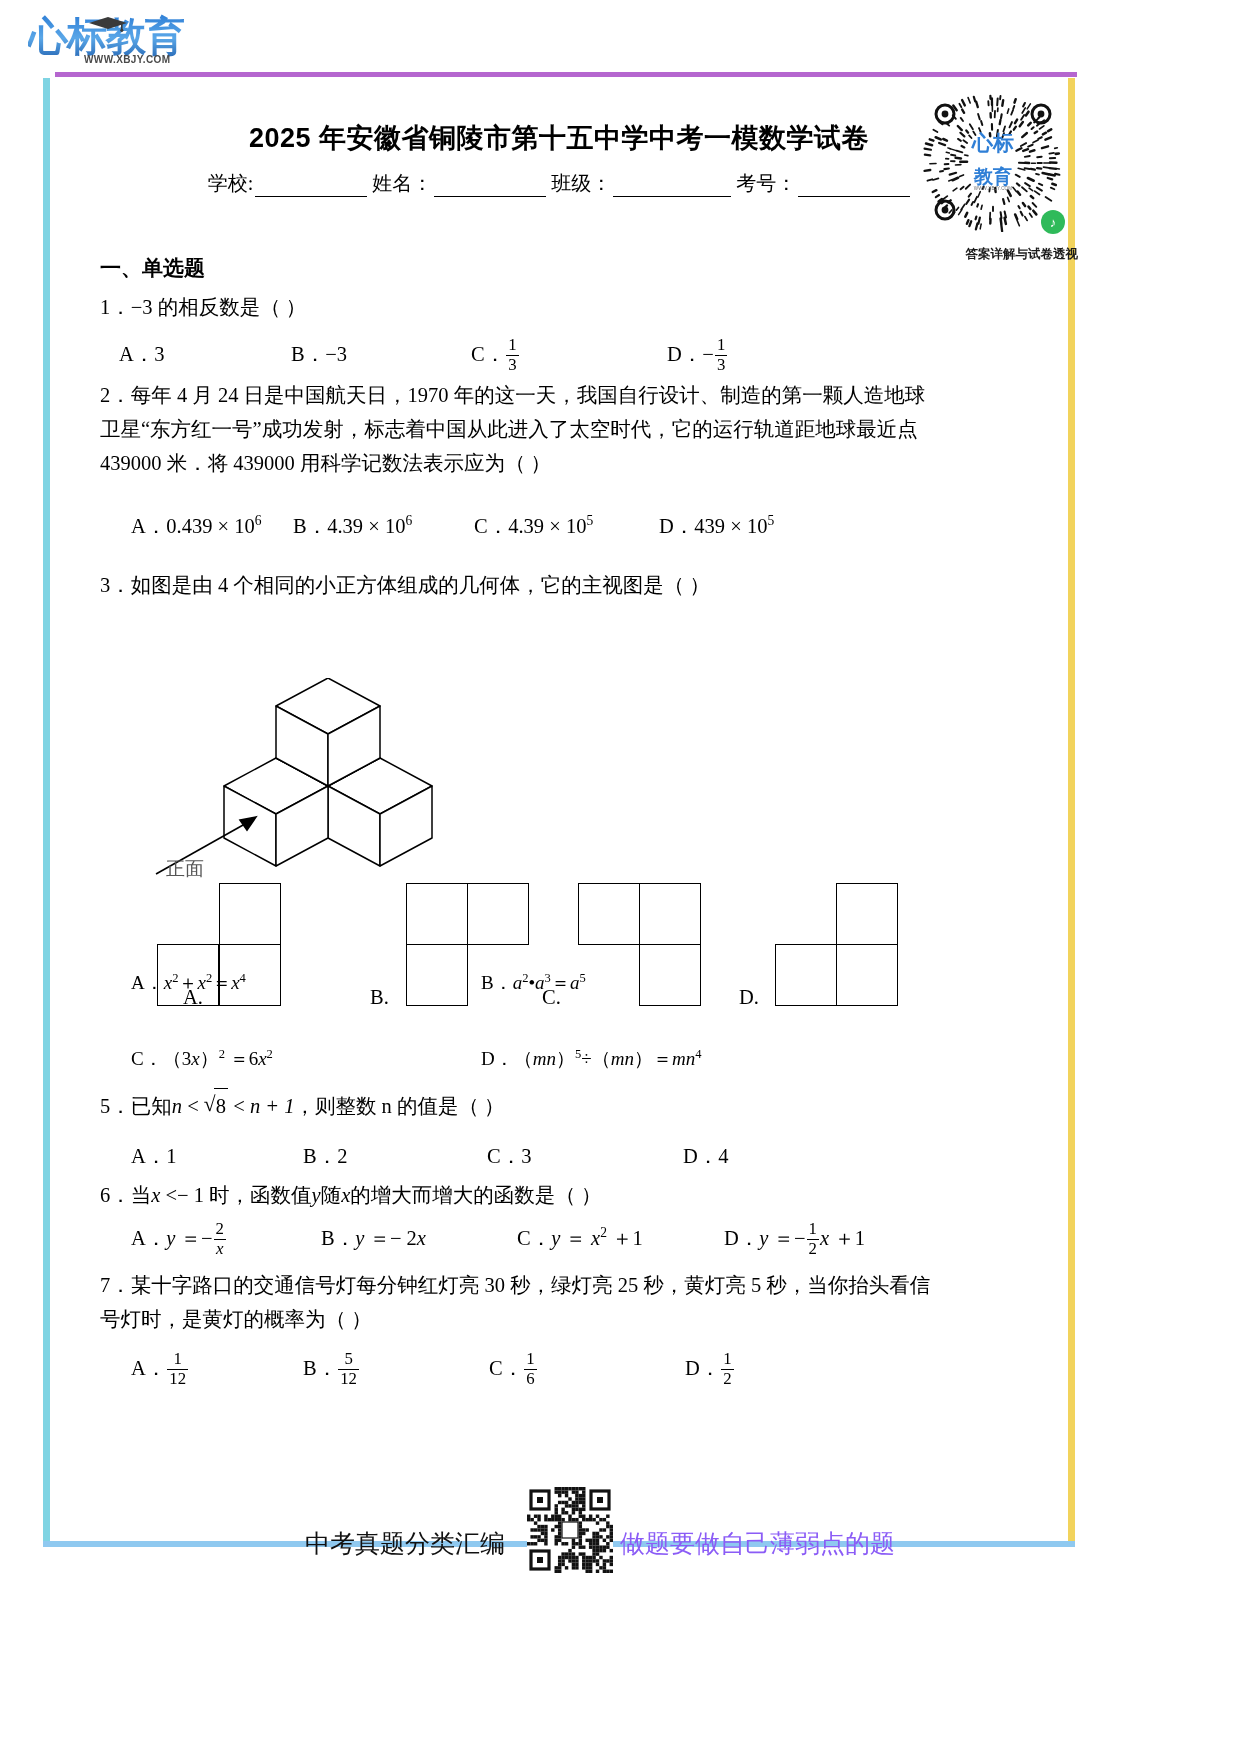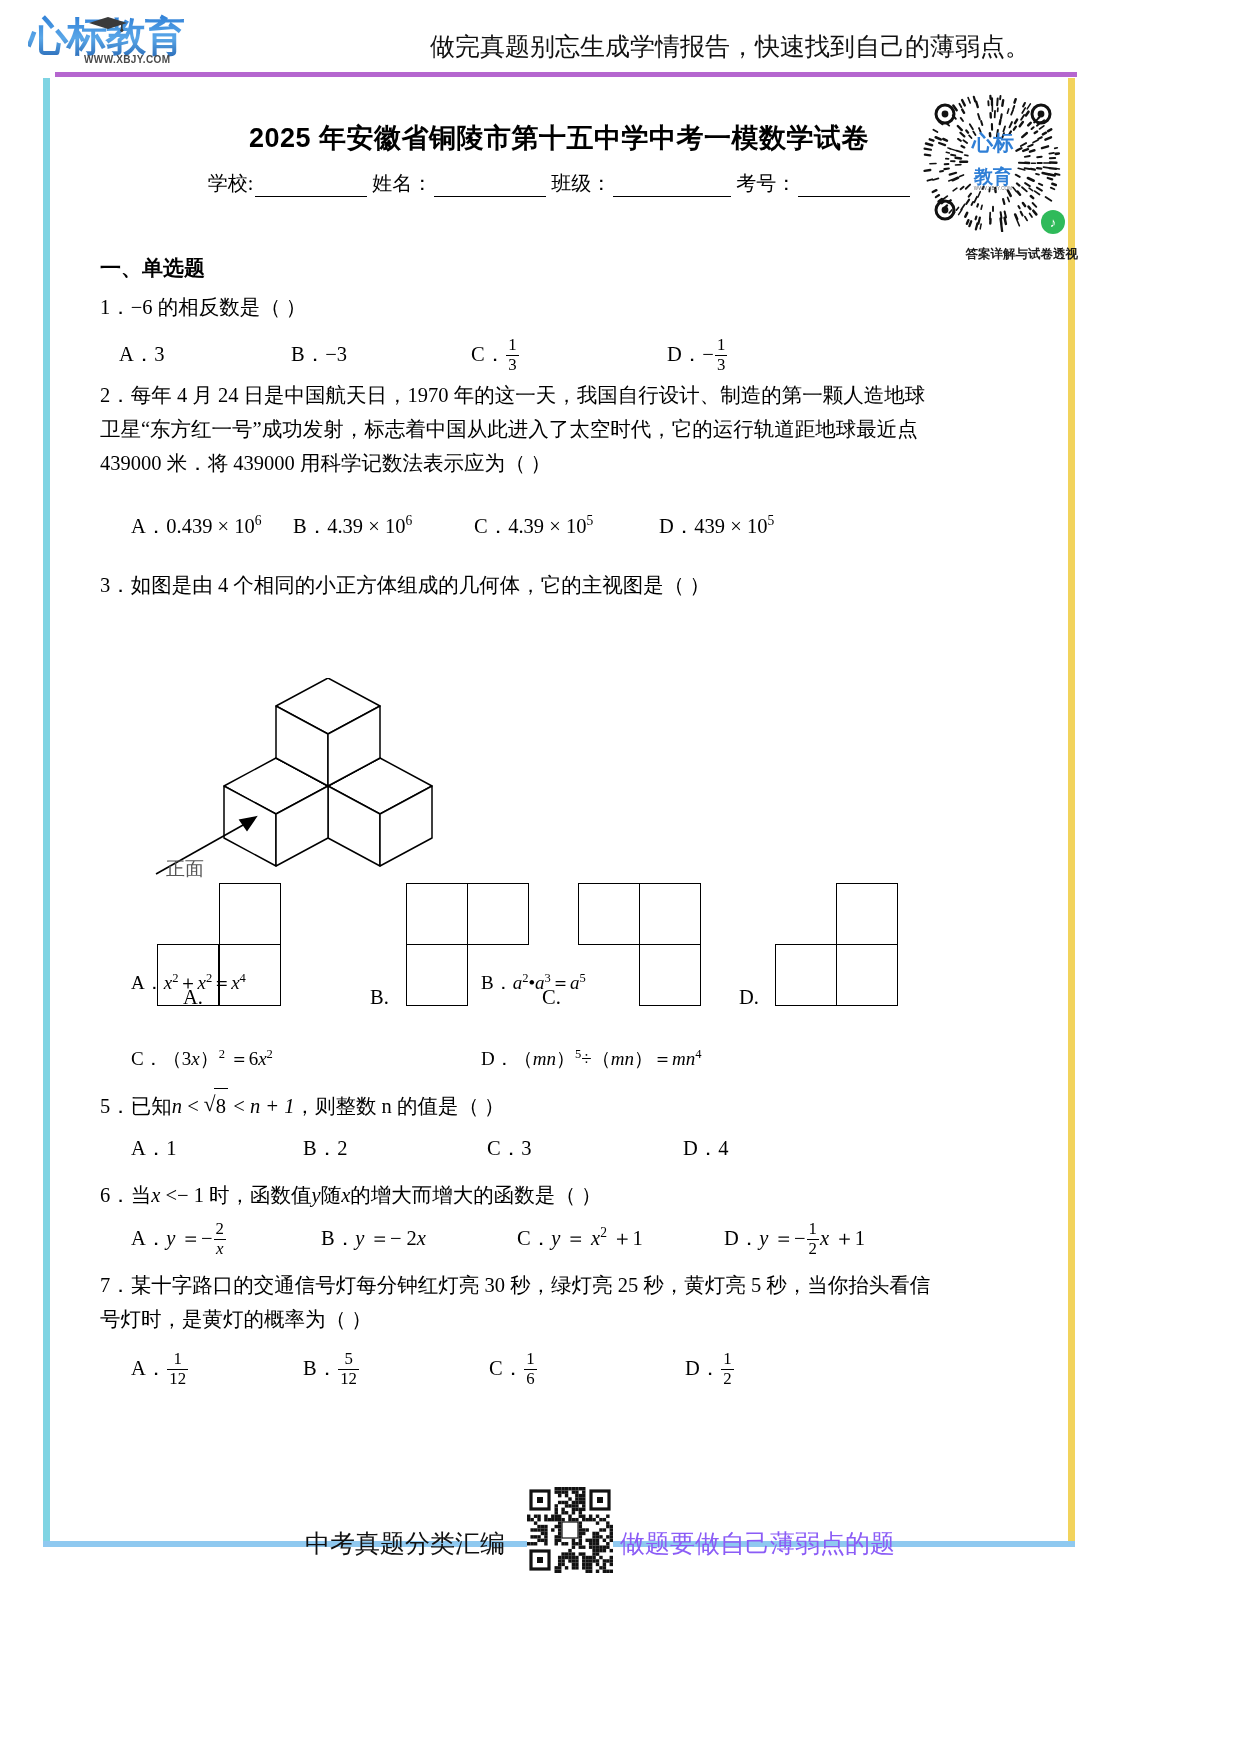--- a/index.html
+++ b/index.html
@@ -207,21 +207,20 @@
   <div id="brand-logo">
     <svg class="cap" viewBox="0 0 40 16">
       <polygon points="20,1 39,7 20,13 1,7" fill="#3a3a3a"></polygon>
       <rect x="33" y="7" width="1.6" height="7" fill="#3a3a3a"></rect>
       <circle cx="33.8" cy="14.3" r="1.6" fill="#3a3a3a"></circle>
     </svg>
     <div class="logo-text">心标教育</div>
     <div class="logo-url">WWW.XBJY.COM</div>
   </div>
 
-  <div id="banner-slogan">做完真题别忘生成学情报告，快速找到自己的薄弱点。</div>
   <div id="banner-rule"></div>
 </div>
 
 <div id="page-frame"></div>
 <div id="frame-bottom"></div>
 
 <div id="content">
 
   <div id="exam-title">2025 年安徽省铜陵市第十五中学中考一模数学试卷</div>
 
@@ -450,21 +449,21 @@
       <span class="q2">教育</span>
       <span class="q3">WWW.XBJY.COM</span>
     </div>
     <div id="qr-badge">♪</div>
   </div>
   <div id="qr-caption">答案详解与试卷透视</div>
 
   <div class="sec-title" style="left:57px; top:176px;">一、单选题</div>
 
   <div class="q" style="left:57px; top:212px; width:900px;">
-    <span>1．</span><span>−6 的相反数是（  ）</span>
+    <span>1．</span><span>−3 的相反数是（  ）</span>
   </div>
   <div class="opts" style="left:76px; top:258px;">
     <span class="opt" style="width:172px;"><span>A．</span><span>3</span></span><span class="opt" style="width:180px;"><span>B．</span><span>−3</span></span><span class="opt" style="width:196px;"><span>C．</span><span class="frac"><span class="num">1</span><span class="den">3</span></span></span><span class="opt"><span>D．</span>−<span class="frac"><span class="num">1</span><span class="den">3</span></span></span>
   </div>
 
   <div class="q" style="left:57px; top:300px; width:935px;">
     <div><span>2．</span><span>每年 4 月 24 日是中国航天日，1970 年的这一天，我国自行设计、制造的第一颗人造地球</span></div>
     <div>卫星“东方红一号”成功发射，标志着中国从此进入了太空时代，它的运行轨道距地球最近点</div>
     <div>439000 米．将 439000 用科学记数法表示应为（   ）</div>
   </div>
@@ -538,21 +537,21 @@
     <span class="opt" style="width:350px;"><span>A．</span><i class="v">x</i><sup>2</sup>＋<i class="v">x</i><sup>2</sup>＝<i class="v">x</i><sup>4</sup></span><span class="opt"><span>B．</span><i class="v">a</i><sup>2</sup>•<i class="v">a</i><sup>3</sup>＝<i class="v">a</i><sup>5</sup></span>
   </div>
   <div class="opts" style="left:88px; top:968px; font-size:19px;">
     <span class="opt" style="width:350px;"><span>C．</span>（3<i class="v">x</i>）<sup>2</sup> ＝6<i class="v">x</i><sup>2</sup></span><span class="opt"><span>D．</span>（<i class="v">mn</i>）<sup>5</sup>÷（<i class="v">mn</i>）＝<i class="v">mn</i><sup>4</sup></span>
   </div>
 
   <div class="q" style="left:57px; top:1010px; width:900px;">
     <span>5．</span><span>已知</span><i class="v">n</i> <span>&lt;</span> <span class="sqrt"><span class="rad">8</span></span> <span>&lt;</span> <i class="v">n + 1</i><span>，则整数 n 的值是（  ）</span>
   </div>
   <div class="opts" style="left:88px; top:1056px;">
-    <span class="opt" style="width:172px;"><span>A．</span><span>1</span></span><span class="opt" style="width:184px;"><span>B．</span><span>2</span></span><span class="opt" style="width:196px;"><span>C．</span><span>3</span></span><span class="opt"><span>D．</span><span>4</span></span>
+    <span class="opt" style="width:172px;"><span>A．</span><span>1</span></span><span class="opt" style="width:184px;margin-top:8px;"><span>B．</span><span>2</span></span><span class="opt" style="width:196px;"><span>C．</span><span>3</span></span><span class="opt"><span>D．</span><span>4</span></span>
   </div>
 
   <div class="q" style="left:57px; top:1100px; width:900px;">
     <span>6．</span><span>当</span><i class="v">x</i> <span>&lt;− 1 时，函数值</span><i class="v">y</i><span>随</span><i class="v">x</i><span>的增大而增大的函数是（  ）</span>
   </div>
   <div class="opts" style="left:88px; top:1142px;">
     <span class="opt" style="width:190px;"><span>A．</span><i class="v">y</i> ＝−<span class="frac"><span class="num">2</span><span class="den"><i class="v">x</i></span></span></span><span class="opt" style="width:196px;"><span>B．</span><i class="v">y</i> ＝− 2<i class="v">x</i></span><span class="opt" style="width:207px;"><span>C．</span><i class="v">y</i> ＝ <i class="v">x</i><sup>2</sup> ＋1</span><span class="opt"><span>D．</span><i class="v">y</i> ＝−<span class="frac"><span class="num">1</span><span class="den">2</span></span><i class="v">x</i> ＋1</span>
   </div>
 
   <div class="q" style="left:57px; top:1190px; width:935px;">

